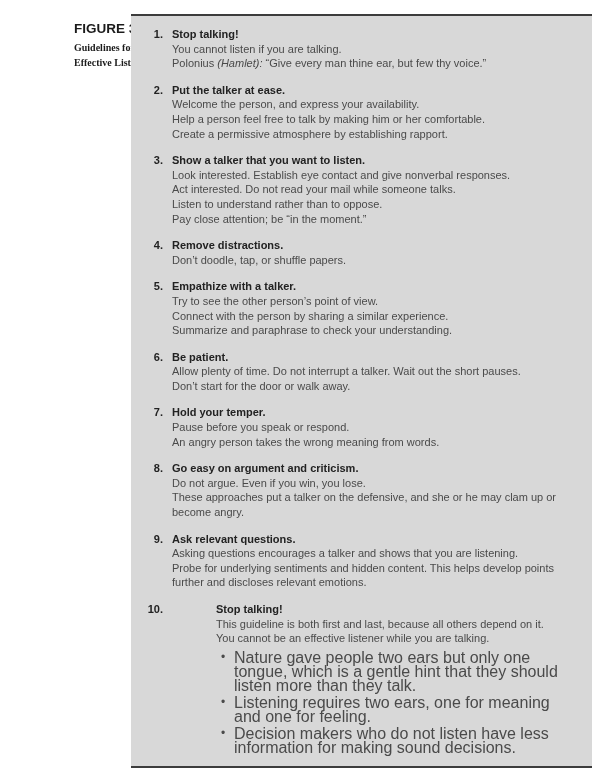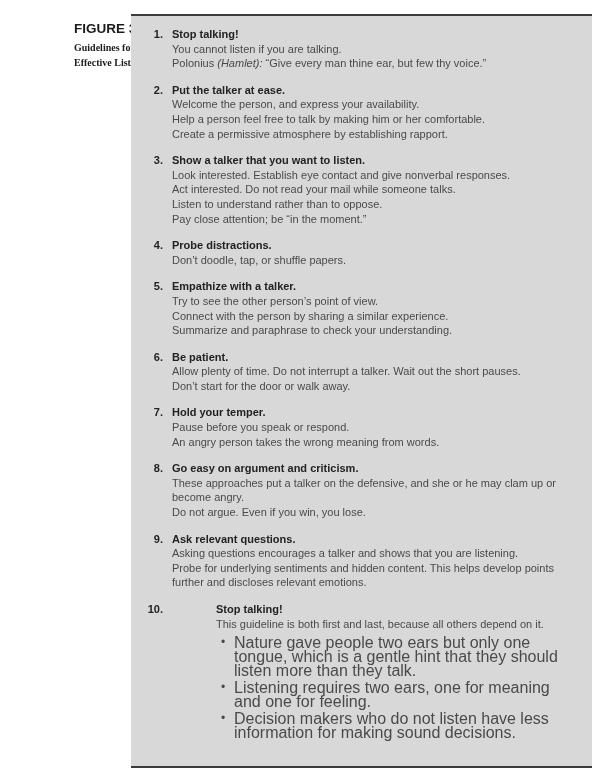--- a/index.html
+++ b/index.html
@@ -85,21 +85,21 @@
           <div class="heading">Show a talker that you want to listen.</div>
           <div class="para">Look interested. Establish eye contact and give nonverbal responses.</div>
           <div class="para">Act interested. Do not read your mail while someone talks.</div>
           <div class="para">Listen to understand rather than to oppose.</div>
           <div class="para">Pay close attention; be “in the moment.”</div>
         </div>
       </div>
       <div class="item">
         <div class="num">4.</div>
         <div class="item-body">
-          <div class="heading">Probe distractions.</div>
+          <div class="heading">Remove distractions.</div>
           <div class="para">Don’t doodle, tap, or shuffle papers.</div>
         </div>
       </div>
       <div class="item">
         <div class="num">5.</div>
         <div class="item-body">
           <div class="heading">Empathize with a talker.</div>
           <div class="para">Try to see the other person’s point of view.</div>
           <div class="para">Connect with the person by sharing a similar experience.</div>
           <div class="para">Summarize and paraphrase to check your understanding.</div>
@@ -118,37 +118,38 @@
         <div class="item-body">
           <div class="heading">Hold your temper.</div>
           <div class="para">Pause before you speak or respond.</div>
           <div class="para">An angry person takes the wrong meaning from words.</div>
         </div>
       </div>
       <div class="item">
         <div class="num">8.</div>
         <div class="item-body">
           <div class="heading">Go easy on argument and criticism.</div>
+          <div class="para">Do not argue. Even if you win, you lose.</div>
           <div class="para">These approaches put a talker on the defensive, and she or he may clam up or become angry.</div>
-          <div class="para">Do not argue. Even if you win, you lose.</div>
         </div>
       </div>
       <div class="item">
         <div class="num">9.</div>
         <div class="item-body">
           <div class="heading">Ask relevant questions.</div>
           <div class="para">Asking questions encourages a talker and shows that you are listening.</div>
           <div class="para">Probe for underlying sentiments and hidden content. This helps develop points further and discloses relevant emotions.</div>
         </div>
       </div>
       <div class="item">
         <div class="num">10.</div>
         <div class="item-body">
           <div class="heading">Stop talking!</div>
           <div class="para">This guideline is both first and last, because all others depend on it.</div>
+          <div class="para">You cannot be an effective listener while you are talking.</div>
           <ul class="bullets">
             <li>Nature gave people two ears but only one tongue, which is a gentle hint that they should listen more than they talk.</li>
             <li>Listening requires two ears, one for meaning and one for feeling.</li>
             <li>Decision makers who do not listen have less information for making sound decisions.</li>
           </ul>
         </div>
       </div>
     </div>
 </div>
 

